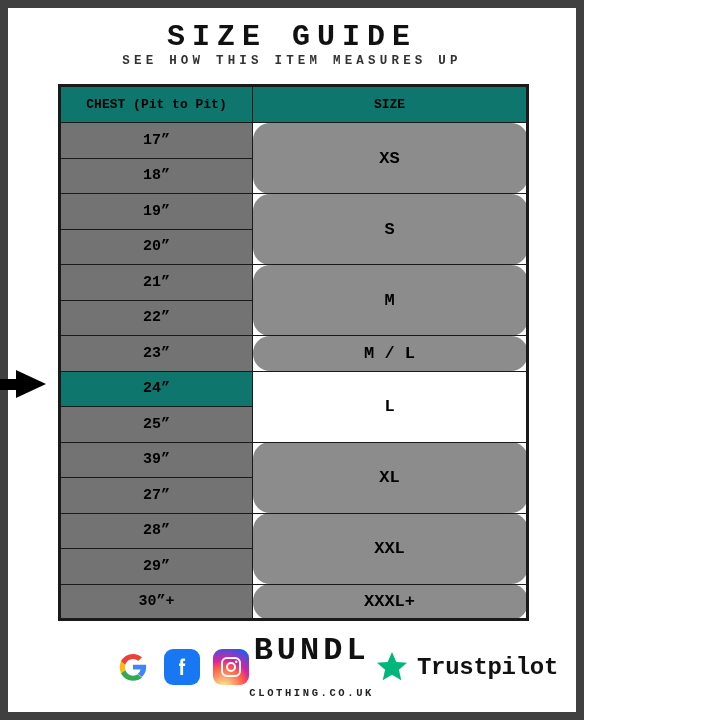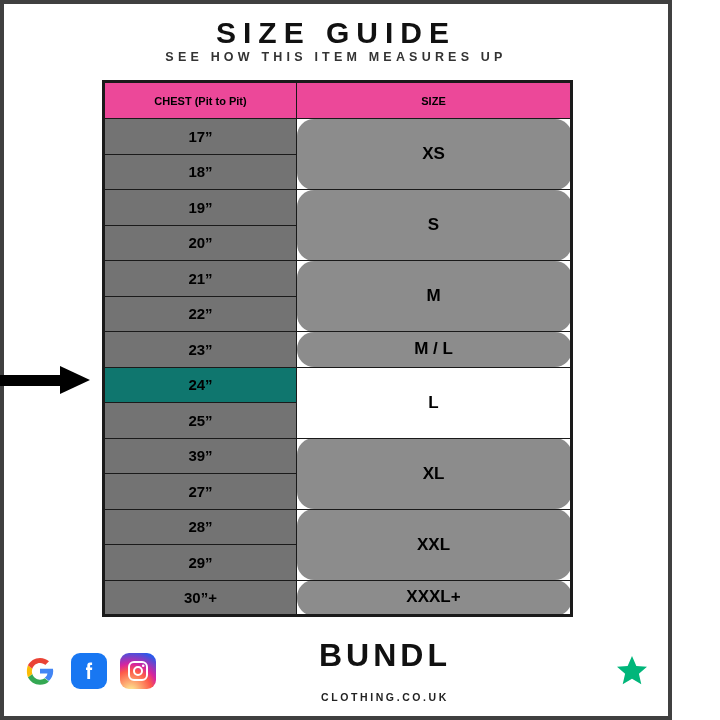--- a/index.html
+++ b/index.html
@@ -4,23 +4,24 @@
 <style>
   * { box-sizing: border-box; margin: 0; padding: 0; }
   html, body {
     width: 720px; height: 720px;
     background: #ffffff;
     font-family: "Liberation Sans", sans-serif;
     overflow: hidden;
   }
   .page {
     position: relative;
-    width: 672px; height: 720px;
+    width: 584px; height: 720px;
     background: #ffffff;
-    border: 4px solid #404040;
+    border: 8px solid #404040;
+    font-family: Liberation Mono, monospace;
   }
   .inner {
     position: relative;
     width: 100%; height: 100%;
     background: #ffffff;
     display: flex;
     flex-direction: column;
     align-items: center;
   }
   .title {
@@ -52,23 +53,23 @@
     border: 3px solid #1a1a1a;
   }
   table.size-table td, table.size-table th {
     border: 1px solid #1a1a1a;
     text-align: center;
     vertical-align: middle;
     font-weight: bold;
     color: #000000;
   }
   thead th {
-    background: #ec4899;
+    background: #0f766e;
     height: 37px;
-    font-size: 11px;
+    font-size: 13px;
     border-bottom: 3px solid #1a1a1a;
   }
   col.chest-col { width: 193px; }
   col.size-col  { width: 275px; }
 
   tbody td {
     height: 35.5px;
     font-size: 15px;
   }
   td.chest { background: #737373; }
@@ -99,21 +100,21 @@
   }
 
   
   .footer {
     position: absolute;
     left: 0; right: 0;
     bottom: 8px;
     height: 74px;
     display: flex;
     align-items: center;
-    justify-content: space-between;
+    justify-content: flex-end;
     padding: 0 18px;
   }
   .socials { display: flex; align-items: center; gap: 13px; }
   .social {
     width: 36px; height: 36px;
     border-radius: 9px;
     display: flex; align-items: center; justify-content: center;
     font-weight: bold;
   }
   .social.google { background: #ffffff; }
@@ -258,17 +259,18 @@
 
       <div class="brand">
         <div class="name">BUNDL</div>
         <div class="url">CLOTHING.CO.UK</div>
       </div>
 
       <div class="trustpilot">
         <svg width="36" height="36" viewBox="0 0 24 24" aria-hidden="true">
           <path fill="#00B67A" d="M12 2l2.9 6.6 7.1.6-5.4 4.7 1.6 7L12 17.2 5.8 20.9l1.6-7L2 9.2l7.1-.6z"></path>
         </svg>
+        <span class="tp-text">Trustpilot</span>
       </div>
     </div>
 
   </div>
 </div>
 
 </body></html>

